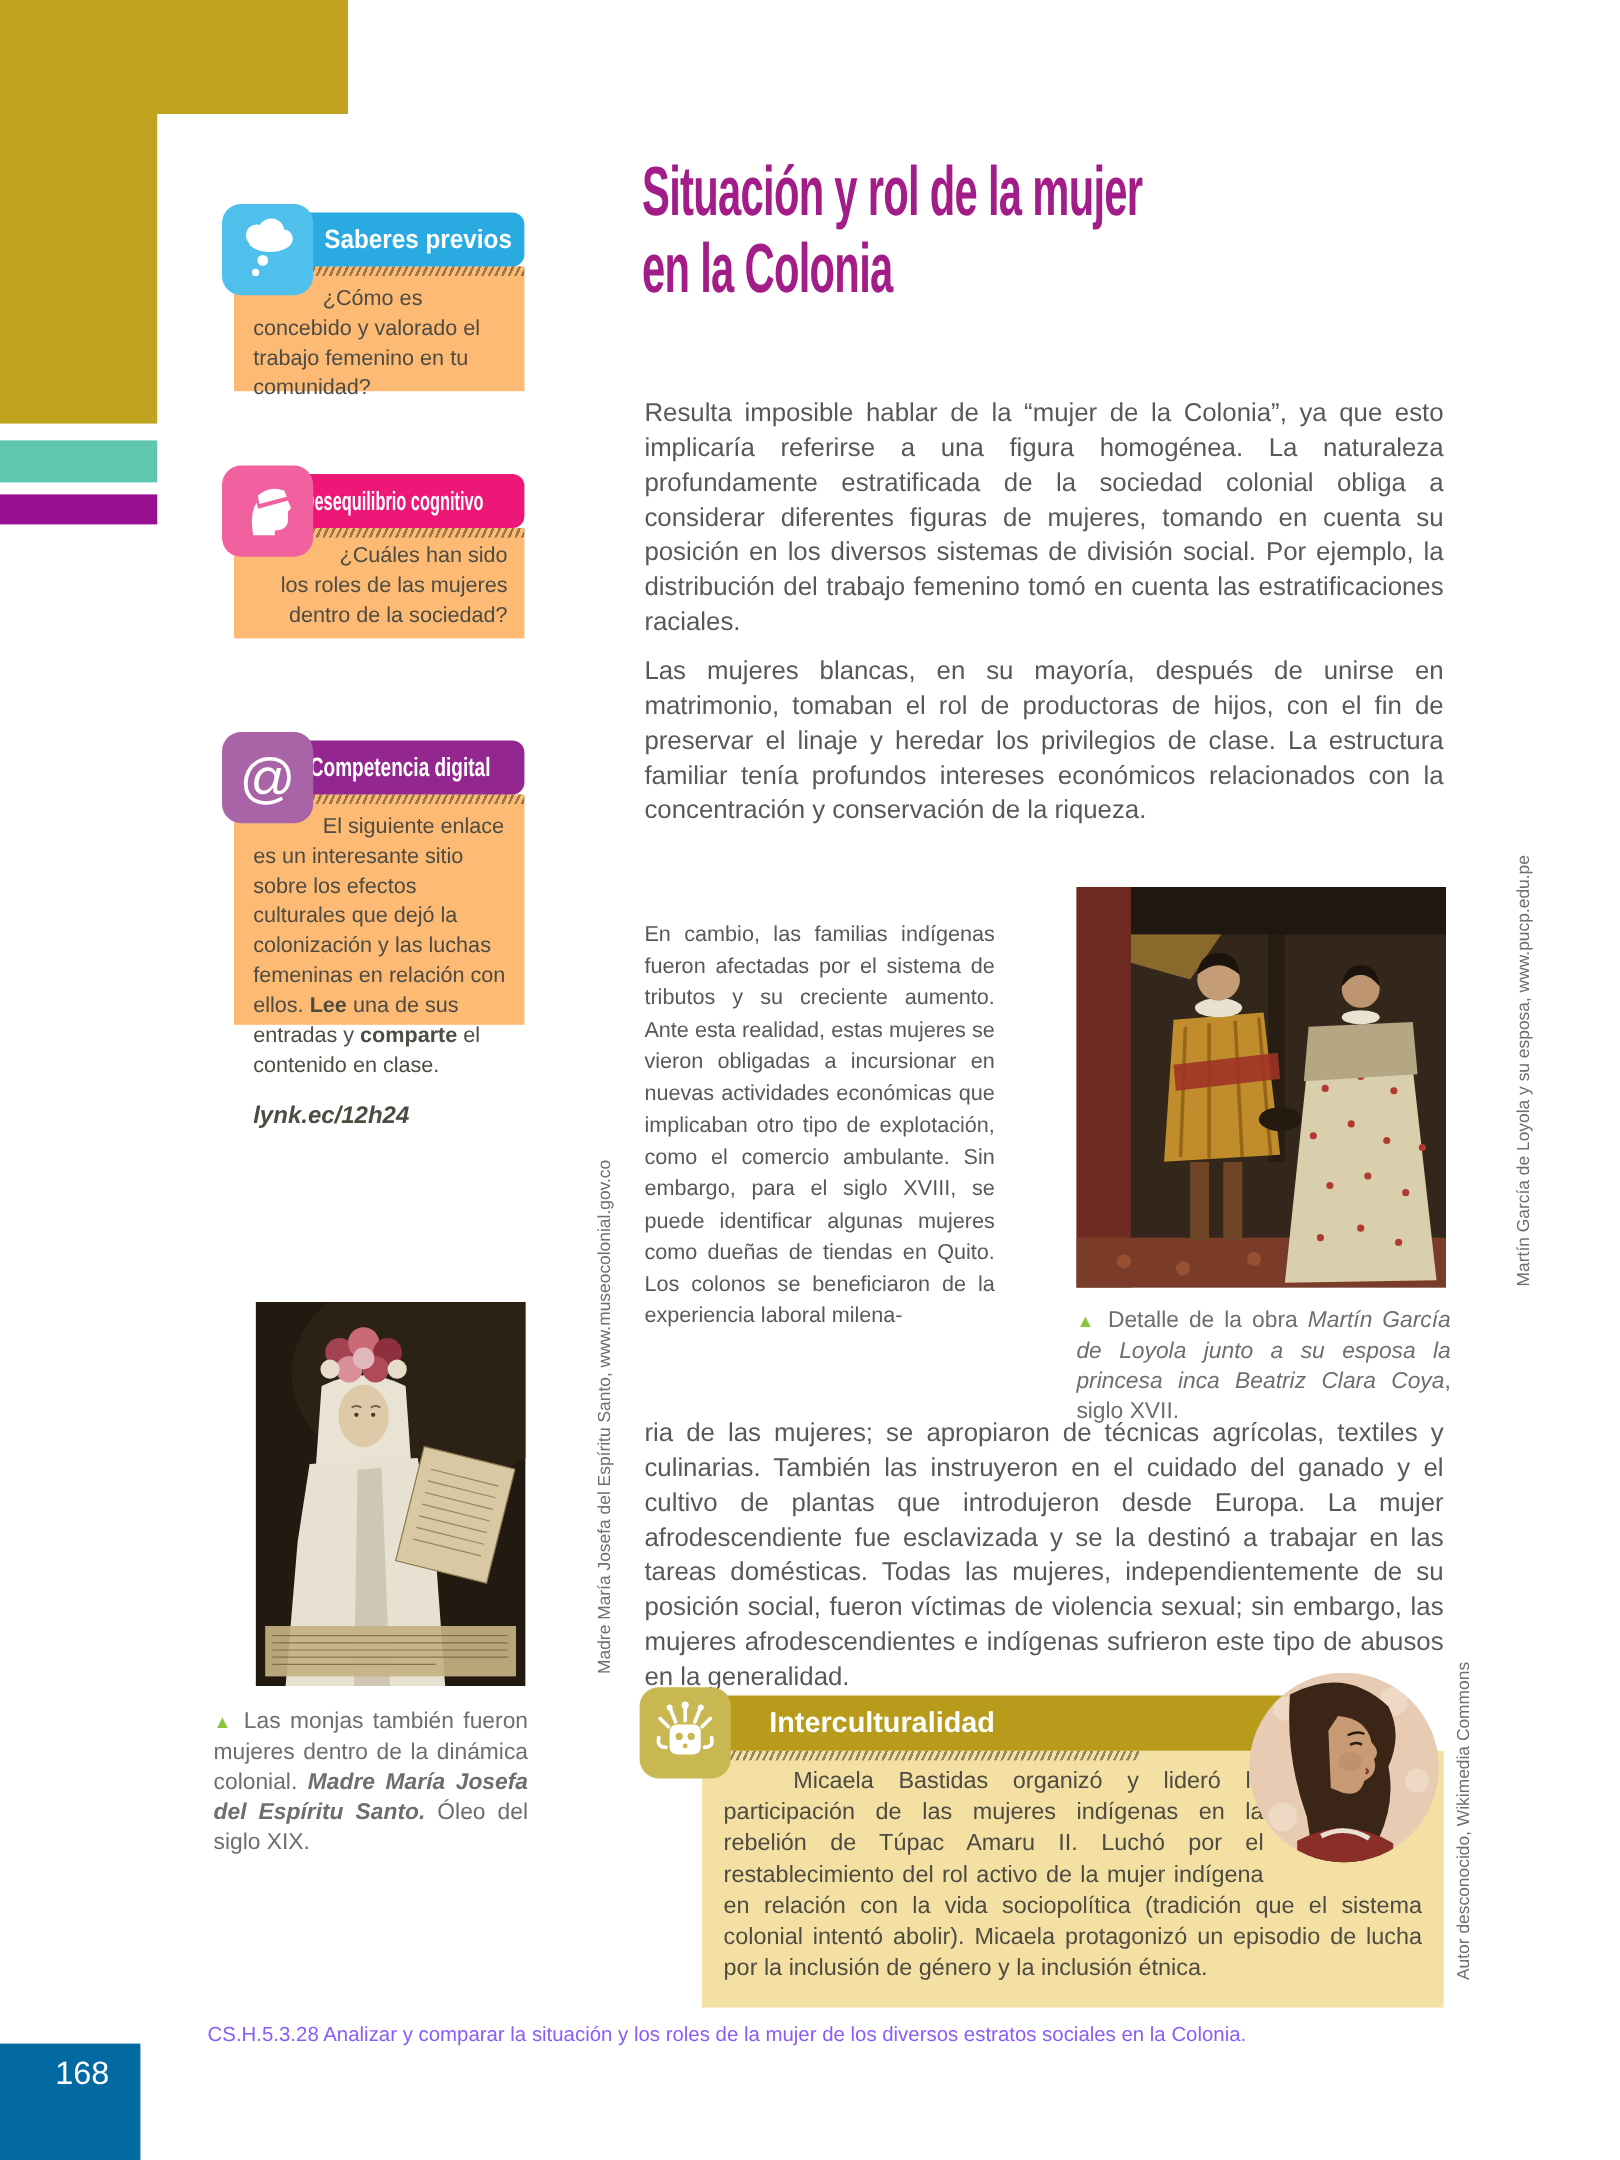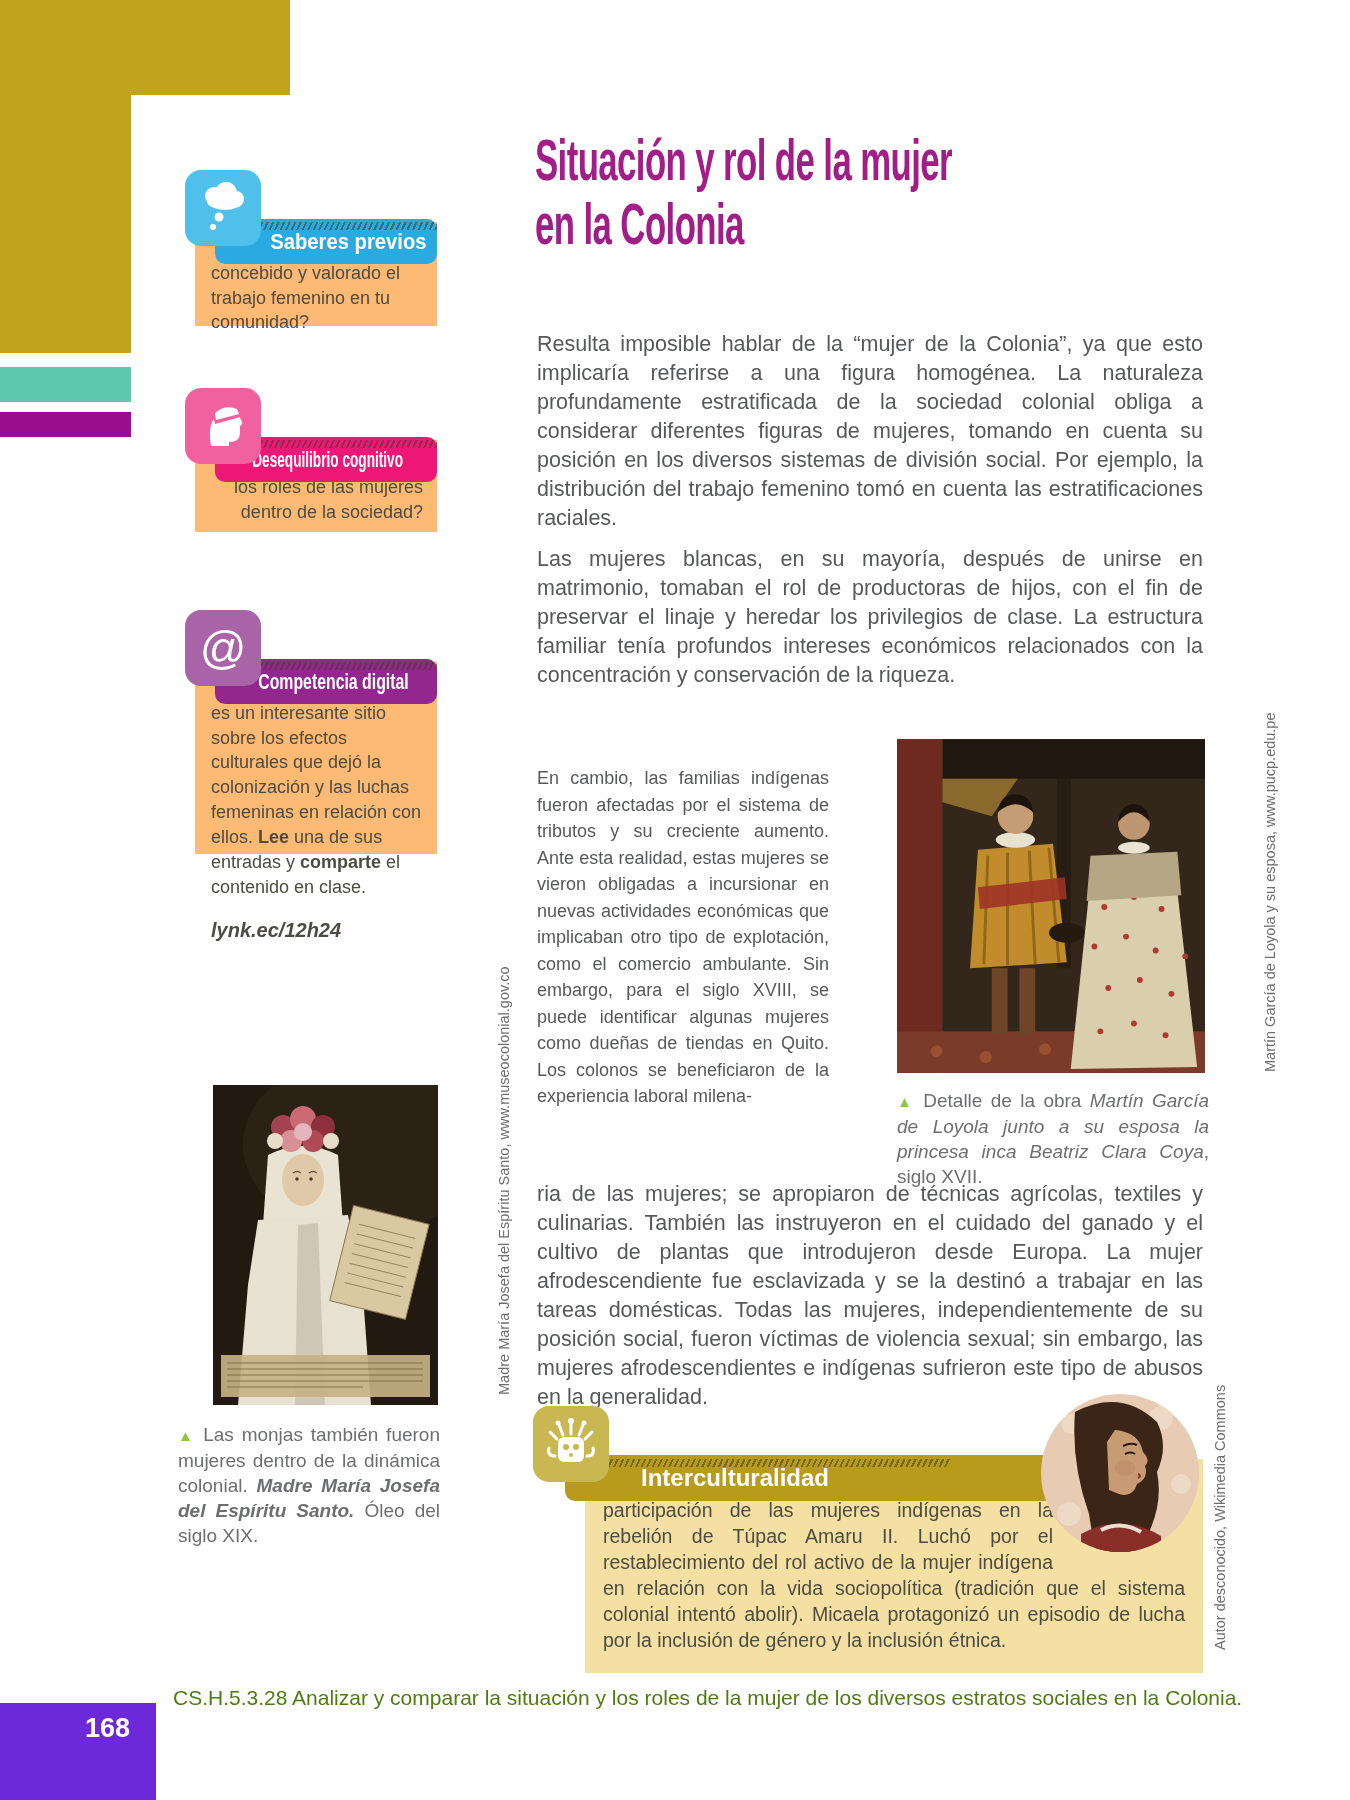--- a/index.html
+++ b/index.html
@@ -8,21 +8,21 @@
     font-family:"Liberation Sans", sans-serif;overflow:hidden;color:#57585A;
   }
   .abs{position:absolute;}
   
   .gold-band{left:0;top:0;width:290px;height:95px;background:#C2A31F;}
   .gold-col{left:0;top:0;width:131px;height:353px;background:#C2A31F;}
   .teal-bar{left:0;top:367px;width:131px;height:35px;background:#5FC7AE;}
   .purple-bar{left:0;top:412px;width:131px;height:25px;background:#990D8F;}
   
   .icon-box{width:76px;height:76px;border-radius:16px;z-index:4;display:flex;align-items:center;justify-content:center;}
-  .band{height:45px;border-radius:10px;color:#fff;font-weight:bold;display:flex;align-items:center;z-index:3;margin-top:42px;}
+  .band{height:45px;border-radius:10px;color:#fff;font-weight:bold;display:flex;align-items:center;z-index:3;}
   .band .label{padding-left:60px;white-space:nowrap;transform-origin:left center;font-size:22px;}
   .hatch{height:8px;background:repeating-linear-gradient(115deg, rgba(70,60,35,.55) 0 2px, rgba(0,0,0,0) 2px 5px);z-index:3;}
   .tanbox{background:#fdba74;z-index:1;}
   .tanbox .q{margin:0;padding:14px 14px 10px 16px;font-size:18px;line-height:1.38;color:#4d4b42;text-indent:58px;}
   .lynk{display:block;padding:10px 14px 12px 16px;font-size:20px;font-weight:bold;font-style:italic;color:#4d4b42;text-decoration:none;}
   .at-glyph{color:#fff;font-size:46px;line-height:1;}
   
   .page-title{left:535px;top:128px;color:#A21D87;font-weight:bold;font-size:58px;line-height:64px;letter-spacing:-1px;transform:scaleX(0.60);transform-origin:left top;white-space:nowrap;}
   .para{font-size:21.5px;line-height:29px;text-align:justify;color:#57585A;}
   .para-narrow{font-size:18px;line-height:26.5px;}
@@ -34,22 +34,22 @@
   .vcredit{transform:rotate(-90deg);transform-origin:0 0;font-size:14.5px;color:#6D6E71;white-space:nowrap;}
   
   .ic-band{left:565px;top:1413px;width:520px;height:46px;background:#B89B1B;}
   .ic-band .label{padding-left:76px;font-size:24px;transform:none;}
   .ic-tan{left:585px;top:1459px;width:618px;height:214px;background:#F3E0A2;z-index:1;}
   .ic-tan .body{margin:0;padding:12px 18px 0 18px;font-size:19.5px;line-height:26px;color:#4d4b42;text-indent:58px;text-align:justify;}
   .ic-tan .indaga{margin:0;padding:8px 18px 0 18px;font-size:19.5px;line-height:26px;color:#4d4b42;}
   .circle-spacer{float:right;width:150px;height:96px;}
   .micaela{left:1041px;top:1394px;width:158px;height:158px;z-index:5;}
   
-  .footer{left:173px;top:1686px;font-size:21px;color:#4d7c0f;white-space:nowrap;}
-  .page-badge{left:0;top:1703px;width:156px;height:97px;background:#6d28d9;color:#fff;font-size:27px;text-align:right;box-sizing:border-box;padding:10px 26px 0 0;font-weight:bold;}
+  .footer{left:173px;top:1686px;font-size:17px;color:#8b5cf6;white-space:nowrap;}
+  .page-badge{left:0;top:1703px;width:117px;height:97px;background:#0369a1;color:#fff;font-size:27px;text-align:right;box-sizing:border-box;padding:10px 26px 0 0;}
   .fig{z-index:2;}
 </style>
 </head>
 <body>
 
 <div class="abs gold-band"></div>
 <div class="abs gold-col"></div>
 <div class="abs teal-bar"></div>
 <div class="abs purple-bar"></div>
 

